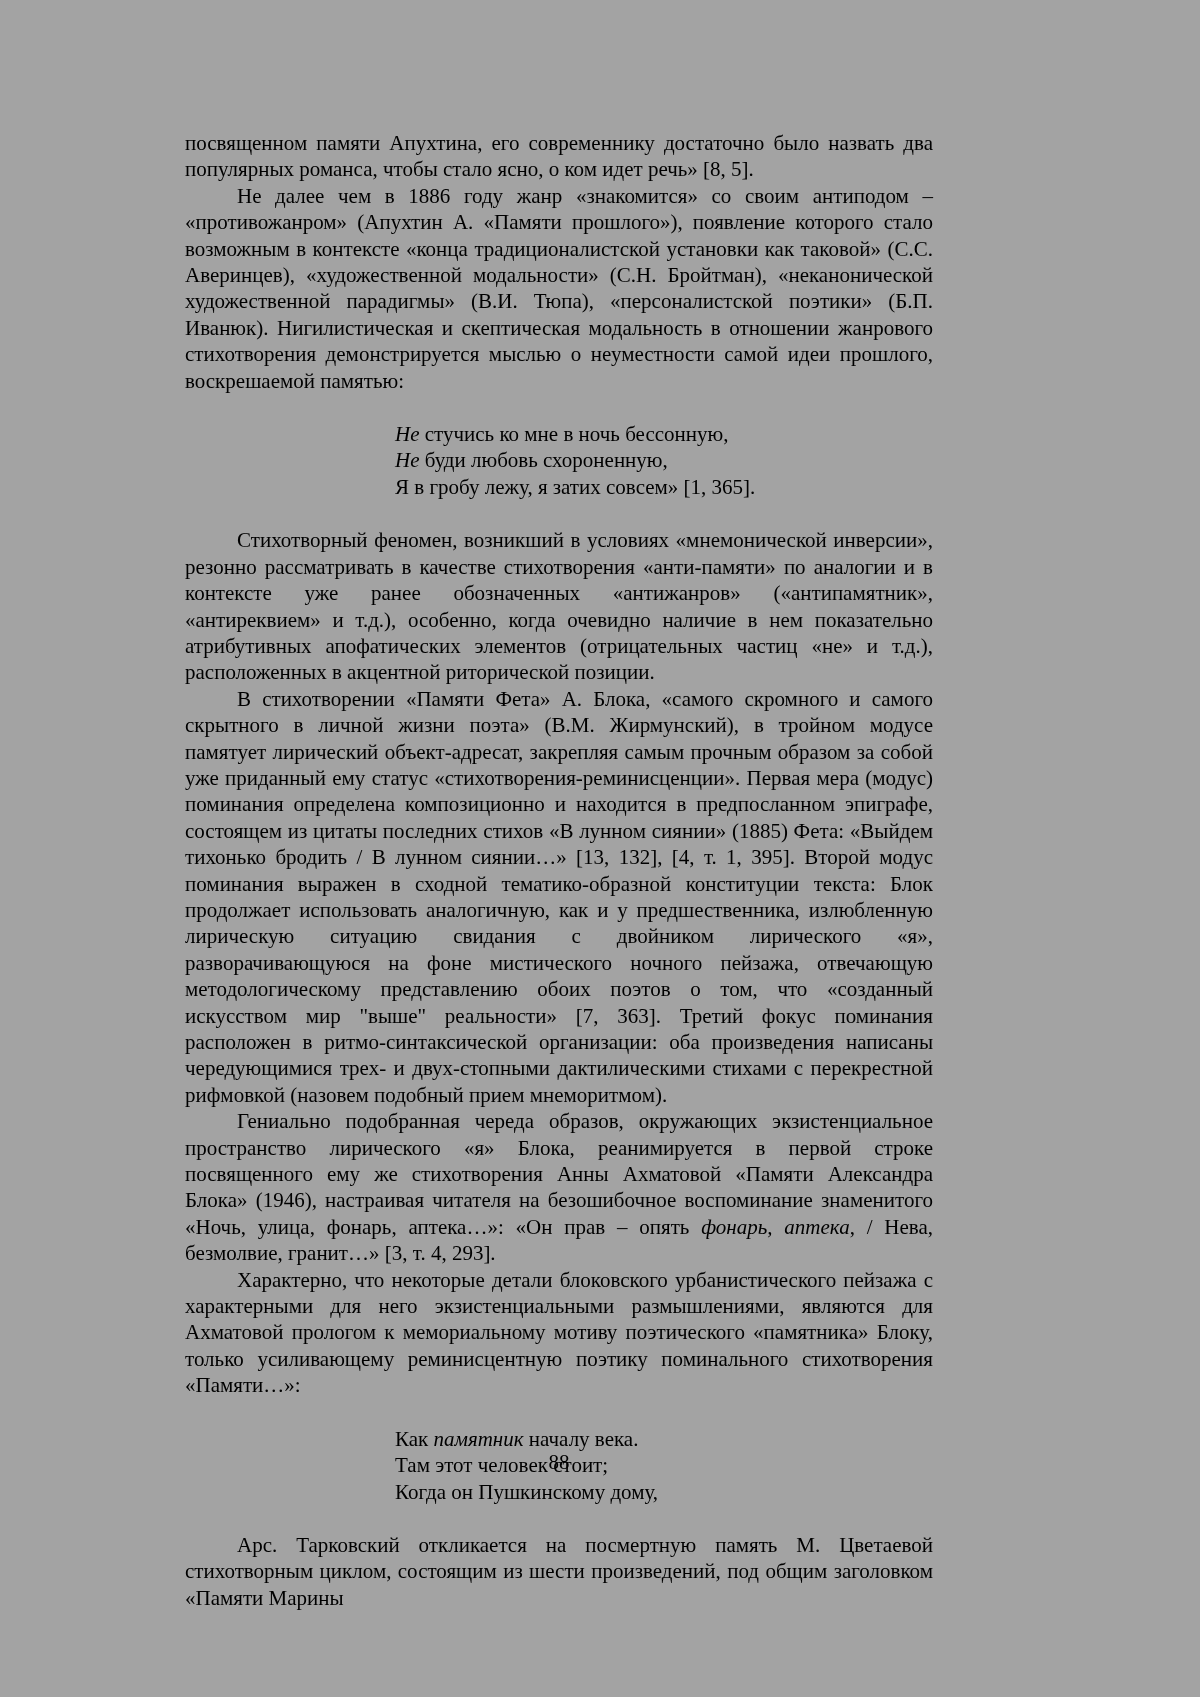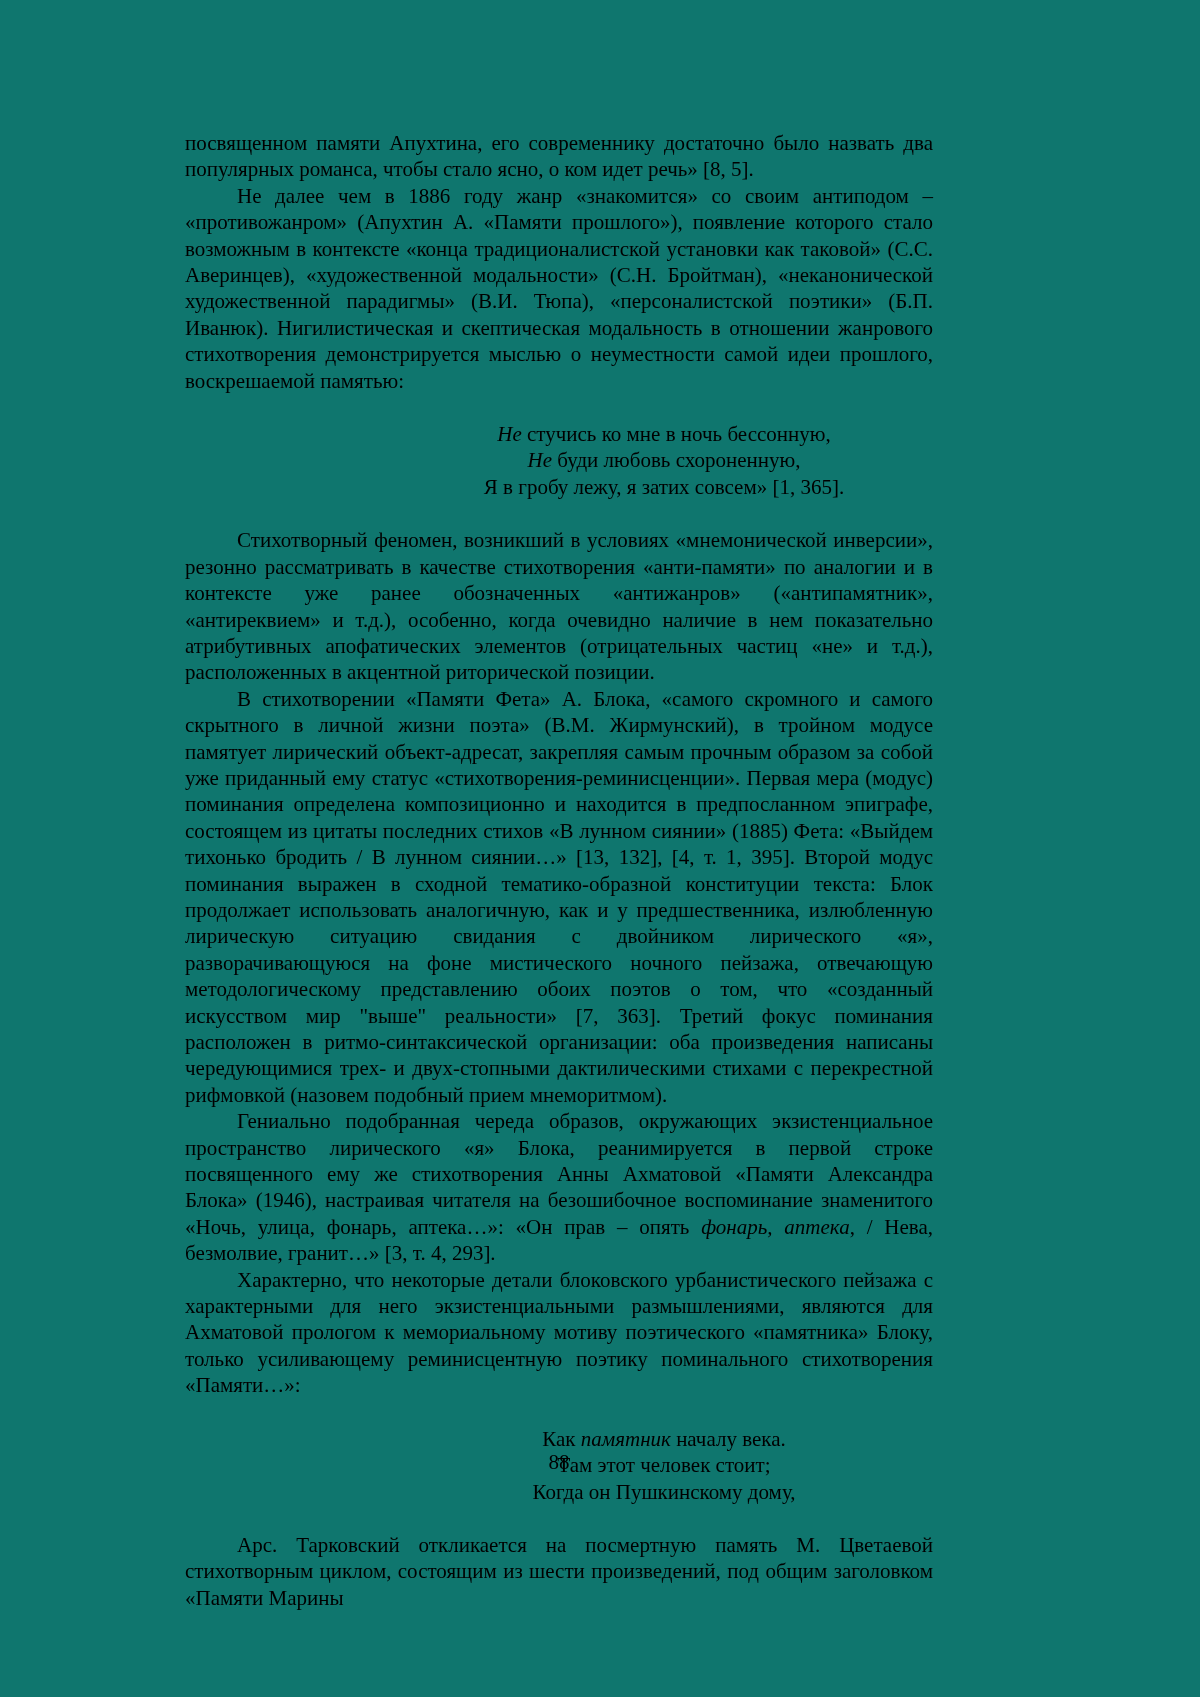--- a/index.html
+++ b/index.html
@@ -1,21 +1,21 @@
 <!DOCTYPE html>
 <html lang="ru"><head>
 <meta charset="utf-8">
 <style>
   html, body { margin: 0; padding: 0; background: #e8e8e8; }
   .page {
     position: relative;
     width: 1200px;
     height: 1697px;
     margin: 0 auto;
-    background: #0f766e;
+    background: #a3a3a3;
     color: #000000;
     font-family: "Liberation Serif", "DejaVu Serif", serif;
     overflow: hidden;
   }
   .body-text {
     position: absolute;
     left: 185px;
     top: 130px;
     width: 748px;
     font-size: 21px;
@@ -23,21 +23,21 @@
   }
   p.para {
     margin: 0;
     text-align: justify;
   }
   p.para.indent { text-indent: 52px; }
   .verse {
     margin: 27px 0 27px 210px;
     text-align: left;
   }
-  .verse-line { white-space: nowrap; text-align: center; }
+  .verse-line { white-space: nowrap; }
   .it { font-style: italic; }
   .page-number {
     position: absolute;
     left: 185px;
     width: 748px;
     top: 1450px;
     text-align: center;
     font-size: 21px;
     font-family: "Liberation Serif", "DejaVu Serif", serif;
   }

